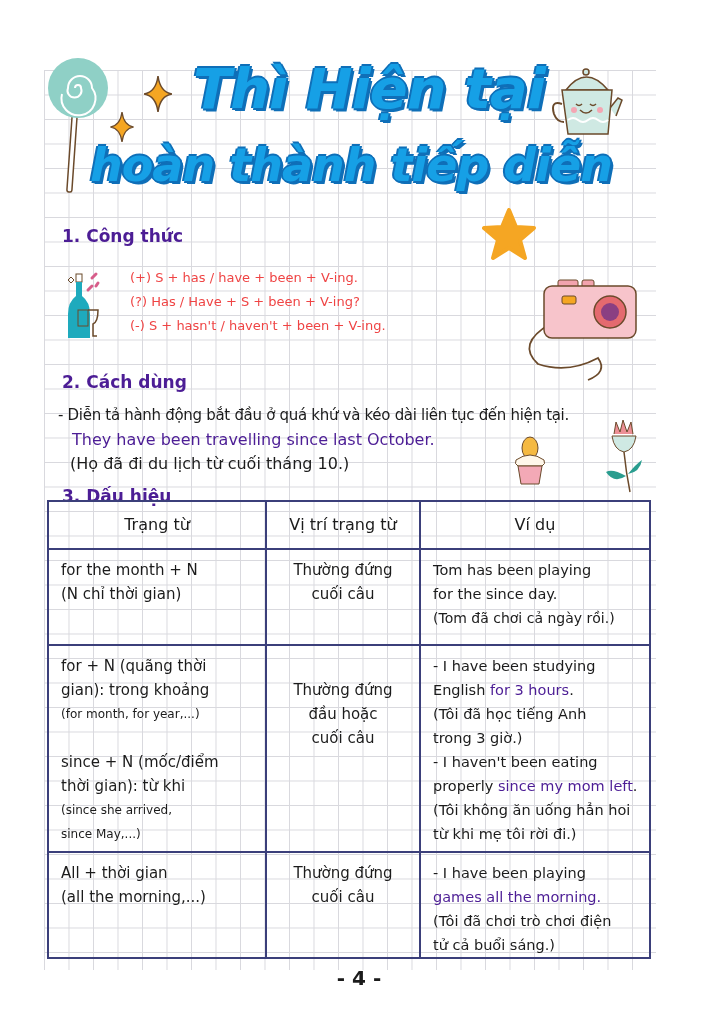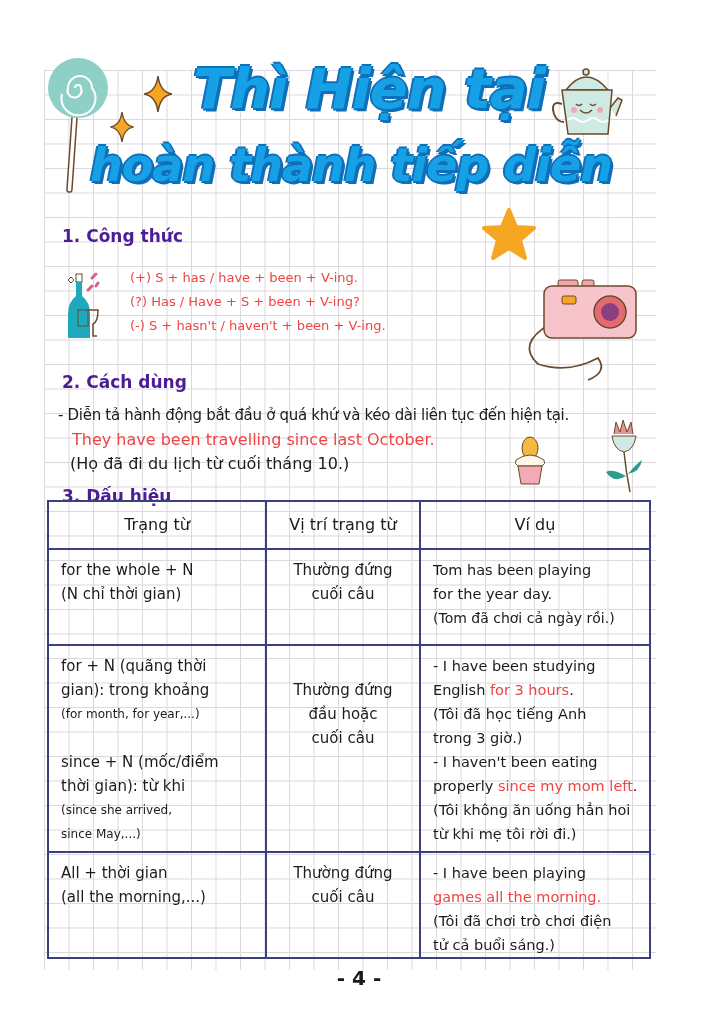--- a/index.html
+++ b/index.html
@@ -21,21 +21,21 @@
     color: #16a0e6;
     text-shadow: -2px 0 #0f6fb8, 2px 0 #0f6fb8, 0 -2px #0f6fb8, 0 2px #0f6fb8, 3px 3px 0 #0f6fb8;
     letter-spacing: -1px;
   }
   .title.l1 { top: 56px; font-size: 56px; left: 10px; }
   .title.l2 { top: 138px; font-size: 46px; left: -8px; }
 
   .h { position: absolute; font-family: "DejaVu Sans", sans-serif; font-weight: bold; color: #4c1d95; font-size: 17px; margin-top: 8px; }
   .formula { position: absolute; left: 130px; font-size: 13px; color: #ef4444; font-family: "DejaVu Sans", sans-serif; line-height: 24px; }
   .usage { position: absolute; font-size: 15.5px; line-height: 24px; margin-top: 17px; }
-  .teal { color: #ef4444; }
+  .teal { color: #4c1d95; }
 
   table.signs {
     position: absolute; left: 47px; top: 500px; width: 604px;
     border-collapse: collapse; font-size: 15px; line-height: 24px;
   }
   table.signs td, table.signs th {
     border: 2px solid #3b3f7a; vertical-align: top; font-weight: normal;
   }
   table.signs th { height: 48px; vertical-align: middle; font-size: 16px; margin-left: 6px; }
   .c1 { width: 218px; padding: 8px 10px 0 12px; }
@@ -131,30 +131,30 @@
 <table class="signs">
   <tbody>
       <tr>
     <th class="c1" style="text-align:center;padding:0">Trạng từ</th>
     <th class="c2" style="padding:0">Vị trí trạng từ</th>
     <th style="text-align:center">Ví dụ</th>
   </tr>
 
   <tr class="r1">
     <td class="c1">
-      <div>for the whole + N</div>
+      <div>for the month + N</div>
       <div>(N chỉ thời gian)</div>
     </td>
     <td class="c2">
       <div>Thường đứng</div>
       <div>cuối câu</div>
     </td>
     <td class="c3">
       <div>Tom has been playing</div>
-      <div>for the year day.</div>
+      <div>for the since day.</div>
       <div style="font-size:14px">(Tom đã chơi cả ngày rồi.)</div>
     </td>
   </tr>
 
   <tr class="r2">
     <td class="c1">
       <div>for + N (quãng thời</div>
       <div>gian): trong khoảng</div>
       <div class="small">(for month, for year,...)</div>
       <div style="height:24px"></div>

